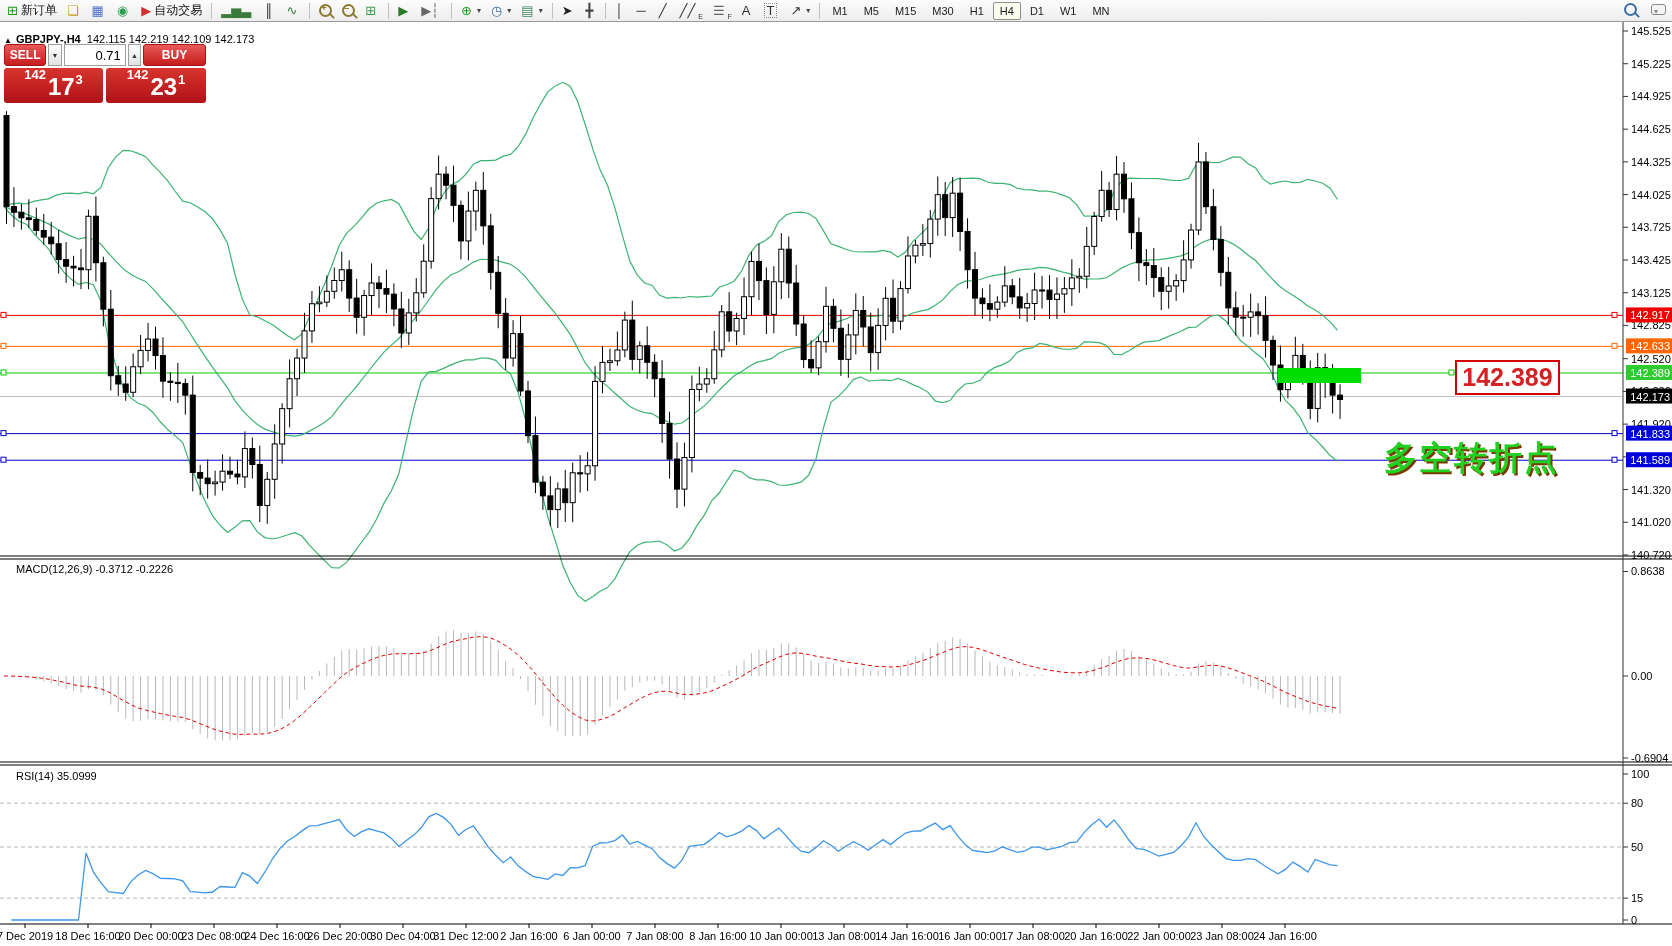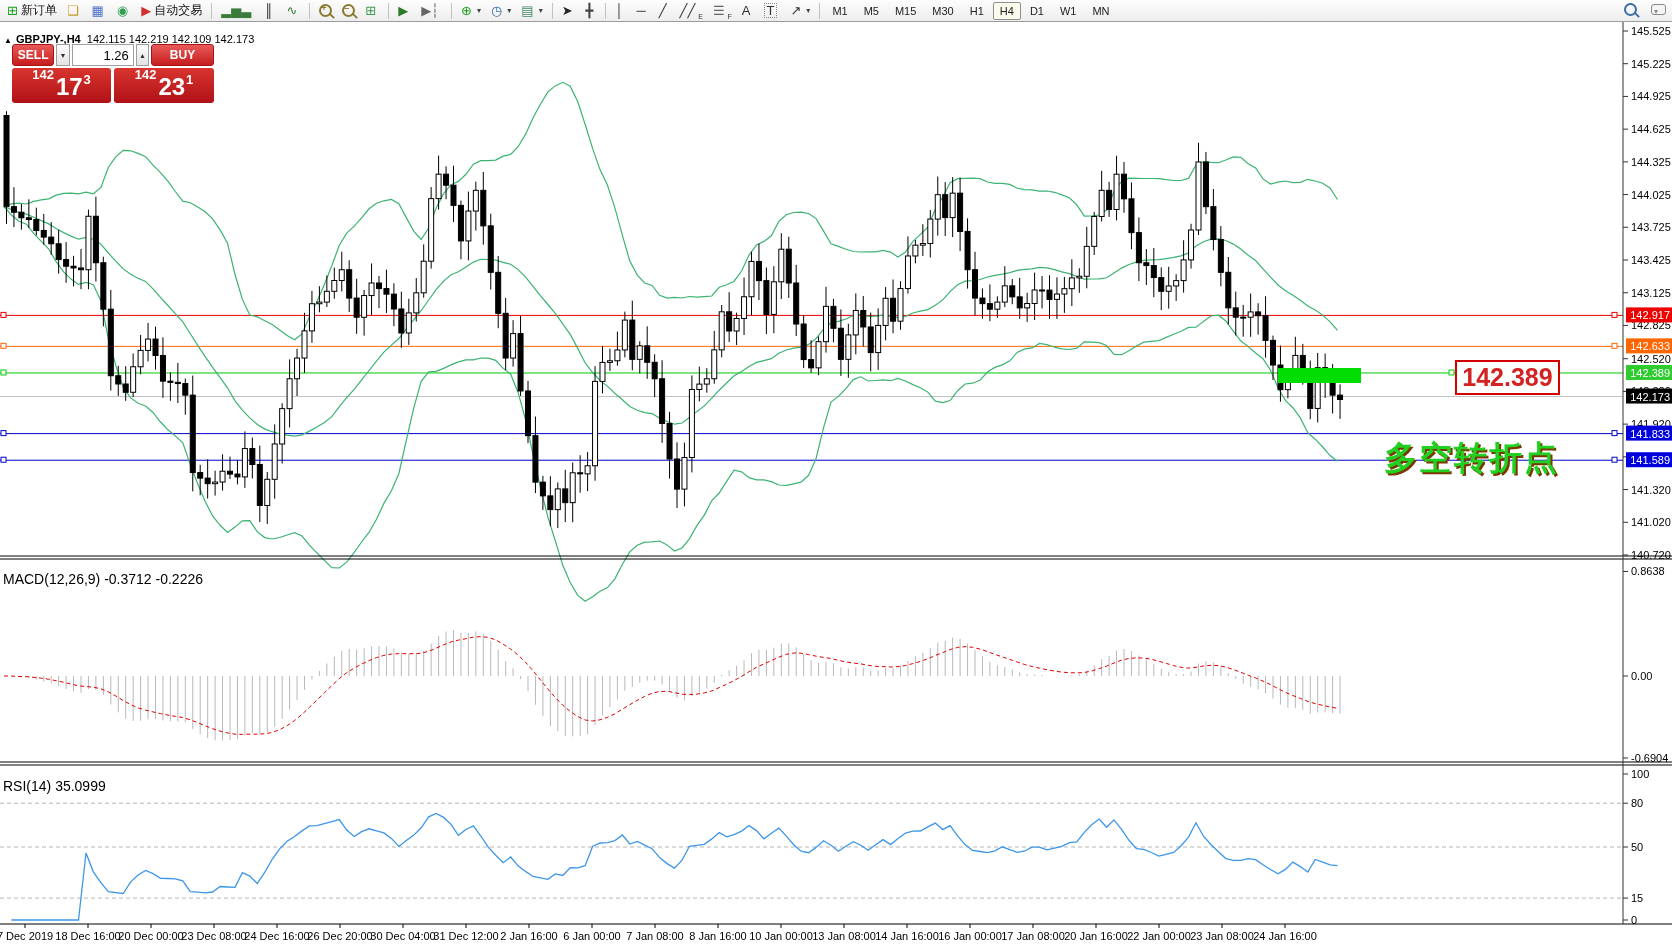--- a/index.html
+++ b/index.html
@@ -23,40 +23,40 @@
   .mag.grey{border-color:#8a7a30;}
   .mag.grey::after{background:#8a7a30;}
   .magsign{position:absolute;left:0px;top:-3px;font-size:9px;color:#8a7a30;font-weight:bold;}
   .bub{width:13px;height:9px;border:1px solid #8a8a8a;border-radius:3px;position:relative;display:inline-block;background:#f4f4f4;}
   .bub::after{content:"";position:absolute;left:2px;bottom:-4px;border:4px solid transparent;border-top-color:#8a8a8a;border-left-width:2px;border-right-width:2px;}
   #win-icons{position:absolute;right:6px;top:3px;display:flex;gap:14px;align-items:center;z-index:41;}
   
   #symbol-bar{position:absolute;left:4px;top:33px;font-size:11px;color:#000;z-index:30;}
   #symbol-bar .tri{font-size:8px;margin-right:4px;}
   
-  #trade-panel{position:absolute;left:12px;top:44px;width:202px;z-index:30;font-family:"Liberation Sans",sans-serif;}
+  #trade-panel{position:absolute;left:4px;top:44px;width:202px;z-index:30;font-family:"Liberation Sans",sans-serif;}
   #tp-row1{display:flex;height:22px;}
   .tp-btn{background:linear-gradient(#e95a5a,#c51d1d);color:#fff;font-weight:bold;font-size:12px;
     display:flex;align-items:center;justify-content:center;border-radius:3px;border:1px solid #a81414;box-sizing:border-box;}
   #sell-btn{width:45px;}
   #buy-btn{width:67px;margin-left:2px;}
   .spin{width:14px;background:linear-gradient(#fdfdfd,#e3e3e3);border:1px solid #9f9f9f;
     display:flex;align-items:center;justify-content:center;font-size:7px;color:#333;box-sizing:border-box;margin-left:2px;}
   #vol-field{width:66px;background:#fff;border:1px solid #9f9f9f;font-size:13px;display:flex;
     align-items:center;justify-content:flex-end;padding-right:4px;box-sizing:border-box;margin-left:2px;}
   #tp-row2{display:flex;margin-top:2px;height:35px;}
   .px-panel{background:linear-gradient(#d8352f,#b01116);border-radius:3px;color:#fff;display:flex;
     align-items:flex-end;justify-content:center;padding-bottom:2px;box-sizing:border-box;}
   #sell-px{width:99px;}
   #buy-px{width:100px;margin-left:3px;}
   .px-small{font-size:13px;font-weight:bold;margin:0 2px 19px 0;}
   .px-big{font-size:24px;font-weight:bold;line-height:28px;}
   .px-sup{font-size:13px;font-weight:bold;vertical-align:top;margin:1px 0 0 1px;align-self:flex-start;padding-top:3px;}
   
-  .pane-header{position:absolute;left:3px;font-size:14px;color:#000;z-index:25;background:transparent;margin-top:8px;}
+  .pane-header{position:absolute;left:16px;font-size:11px;color:#000;z-index:25;background:transparent;}
   
   #green-rect{position:absolute;background:#00dd00;z-index:20;}
   #price-callout{position:absolute;border:2px solid #d40000;background:#fff;color:#d42222;
     font-size:25px;font-weight:bold;display:flex;align-items:center;justify-content:center;z-index:22;}
   #cn-note{position:absolute;font-family:"Liberation Serif","DejaVu Serif",serif;font-weight:bold;
     font-size:33px;color:#21d121;text-shadow:2px 2px 0 #7b3800;letter-spacing:2px;z-index:22;white-space:nowrap;}
   #chart-svg{position:absolute;left:0;top:0;z-index:5;}
 </style>
 </head>
 <body>
@@ -854,21 +854,21 @@
 
 <div id="symbol-bar">
   <span class="tri">▲</span><b><span>GBPJPY-,H4</span></b>&nbsp;
   <span>142.115 142.219 142.109 142.173</span>
 </div>
 
 <div id="trade-panel">
   <div id="tp-row1">
     <div class="tp-btn" id="sell-btn">SELL</div>
     <div class="spin">▼</div>
-    <div id="vol-field">1.26</div>
+    <div id="vol-field">0.71</div>
     <div class="spin">▲</div>
     <div class="tp-btn" id="buy-btn">BUY</div>
   </div>
   <div id="tp-row2">
     <div class="px-panel" id="sell-px">
       <span class="px-small">142</span>
       <span class="px-big">17</span>
       <span class="px-sup">3</span>
     </div>
     <div class="px-panel" id="buy-px">

